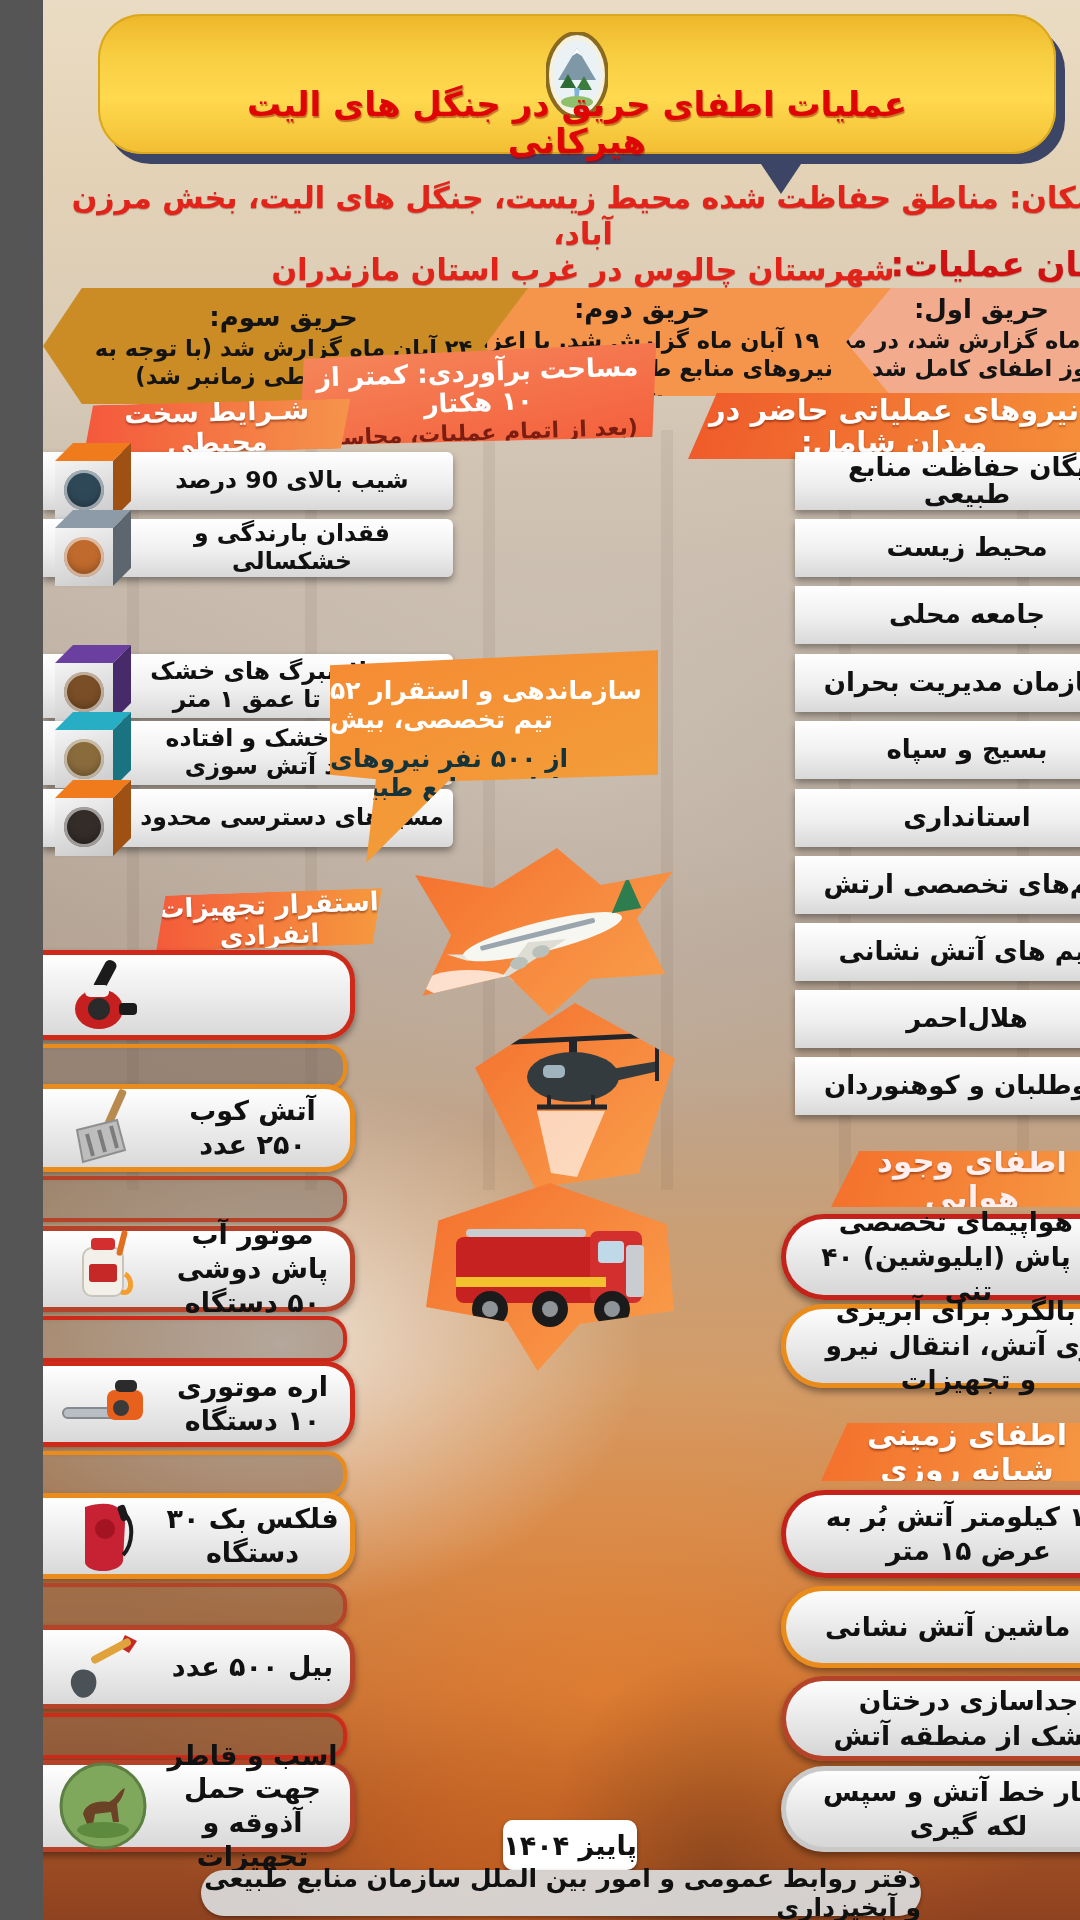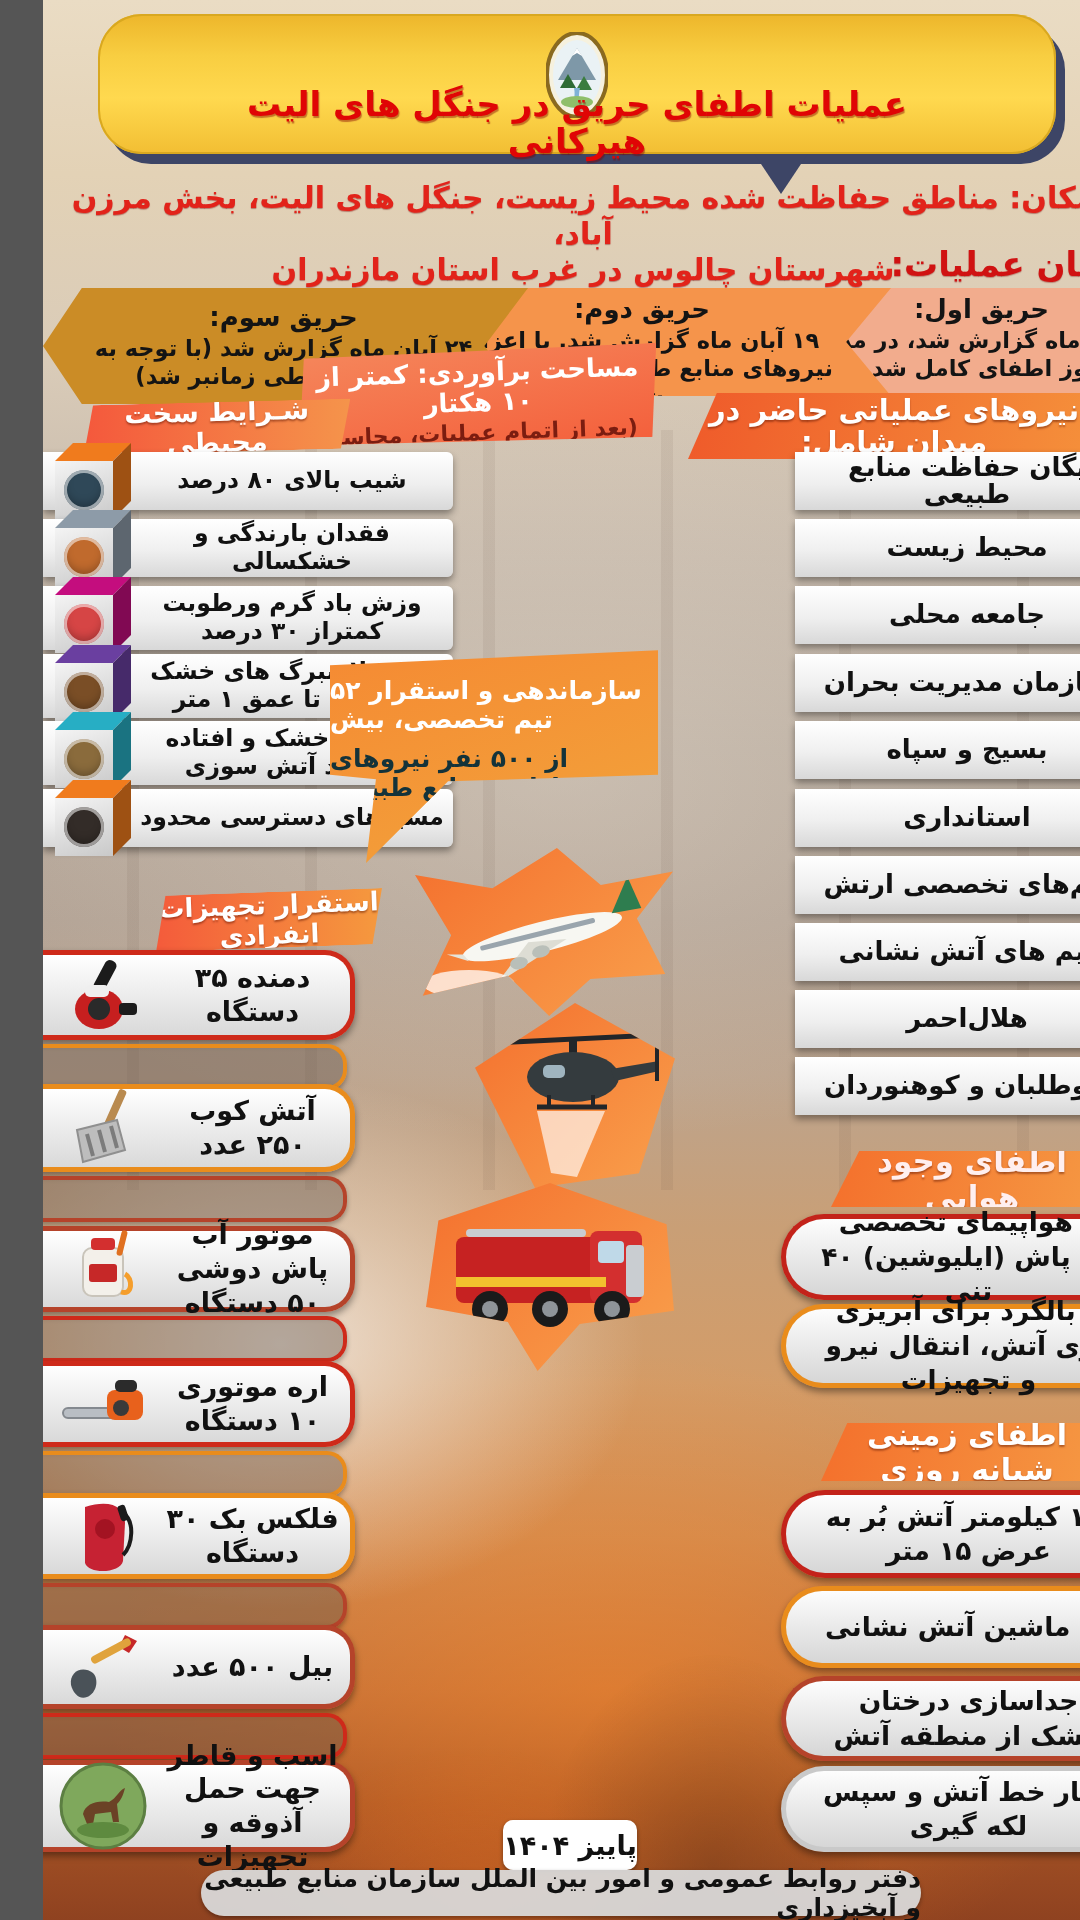--- a/index.html
+++ b/index.html
@@ -178,33 +178,27 @@
     <div class="a1">مساحت برآوردی:  کمتر از ۱۰ هکتار</div>
     <div class="a2">(بعد از اتمام عملیات، محاسبه دقیق می شود)</div>
   </div>
 
   <div class="head cond-head fa">شـرایط سخت محیطی</div>
 
   <div class="crow fa" style="top: 452px; height: 58px; --c: #F07B1D; --e: #2F4858;">
     <span class="cube">
         <span class="emb"></span>
       </span>
-    <span>شیب بالای ۸۰ درصد</span>
+    <span>شیب بالای 90 درصد</span>
   </div>
   <div class="crow fa" style="top: 519px; height: 58px; --c: #8D9BA8; --e: #C06A2D;">
     <span class="cube">
         <span class="emb"></span>
       </span>
     <span>فقدان بارندگی و  خشکسالی</span>
-  </div>
-  <div class="crow fa" style="top: 586px; height: 64px; --c: #C40D7E; --e: #D64545;">
-    <span class="cube">
-        <span class="emb"></span>
-      </span>
-    <span>وزش باد گرم ورطوبت کمتراز ۳۰ درصد</span>
   </div>
   <div class="crow fa" style="top: 654px; height: 64px; --c: #6A3FA0; --e: #7A4E26;">
     <span class="cube">
         <span class="emb"></span>
       </span>
     <span>وجود لاشبرگ های خشک انباشته تا عمق ۱ متر</span>
   </div>
   <div class="crow fa" style="top: 721px; height: 64px; --c: #27AEC4; --e: #8A6B3C;">
     <span class="cube">
         <span class="emb"></span>
@@ -269,21 +263,20 @@
   <div class="head equip-head fa">استقرار تجهیزات انفرادی</div>
 
   <div class="ebar fa" style="top: 950px; height: 90px; --bc: #CE2A1A;">
     <svg width="92" height="84" viewBox="0 0 92 84">
       <rect x="40" y="6" width="12" height="34" rx="5" transform="rotate(28 46 23)" fill="#1B1B1B"></rect>
       <ellipse cx="40" cy="56" rx="24" ry="20" fill="#C61F1F"></ellipse>
       <circle cx="40" cy="56" r="11" fill="#2A2A2A"></circle>
       <rect x="60" y="50" width="18" height="12" rx="4" fill="#1B1B1B"></rect>
       <rect x="26" y="32" width="24" height="12" rx="5" fill="#EFEFEF"></rect>
     </svg>
-    <span>دمنده ۳۵ دستگاه</span>
   </div>
   <div class="spacer sB" style="top:1044px;"></div>
 
   <div class="ebar fa" style="top: 1084px; height: 88px; --bc: #E98C1C;">
     <svg width="92" height="84" viewBox="0 0 92 84">
       <rect x="52" y="2" width="8" height="42" rx="3" transform="rotate(24 56 23)" fill="#B98A4F"></rect>
       <path d="M18 44 L58 34 L66 64 L24 76 Z" fill="#BDBDBD" stroke="#8F8F8F" stroke-width="2"></path>
       <path d="M28 48 L34 70 M40 44 L46 66 M52 40 L58 62" stroke="#7C7C7C" stroke-width="4"></path>
     </svg>
     <span>آتش کوب ۲۵۰ عدد</span>

